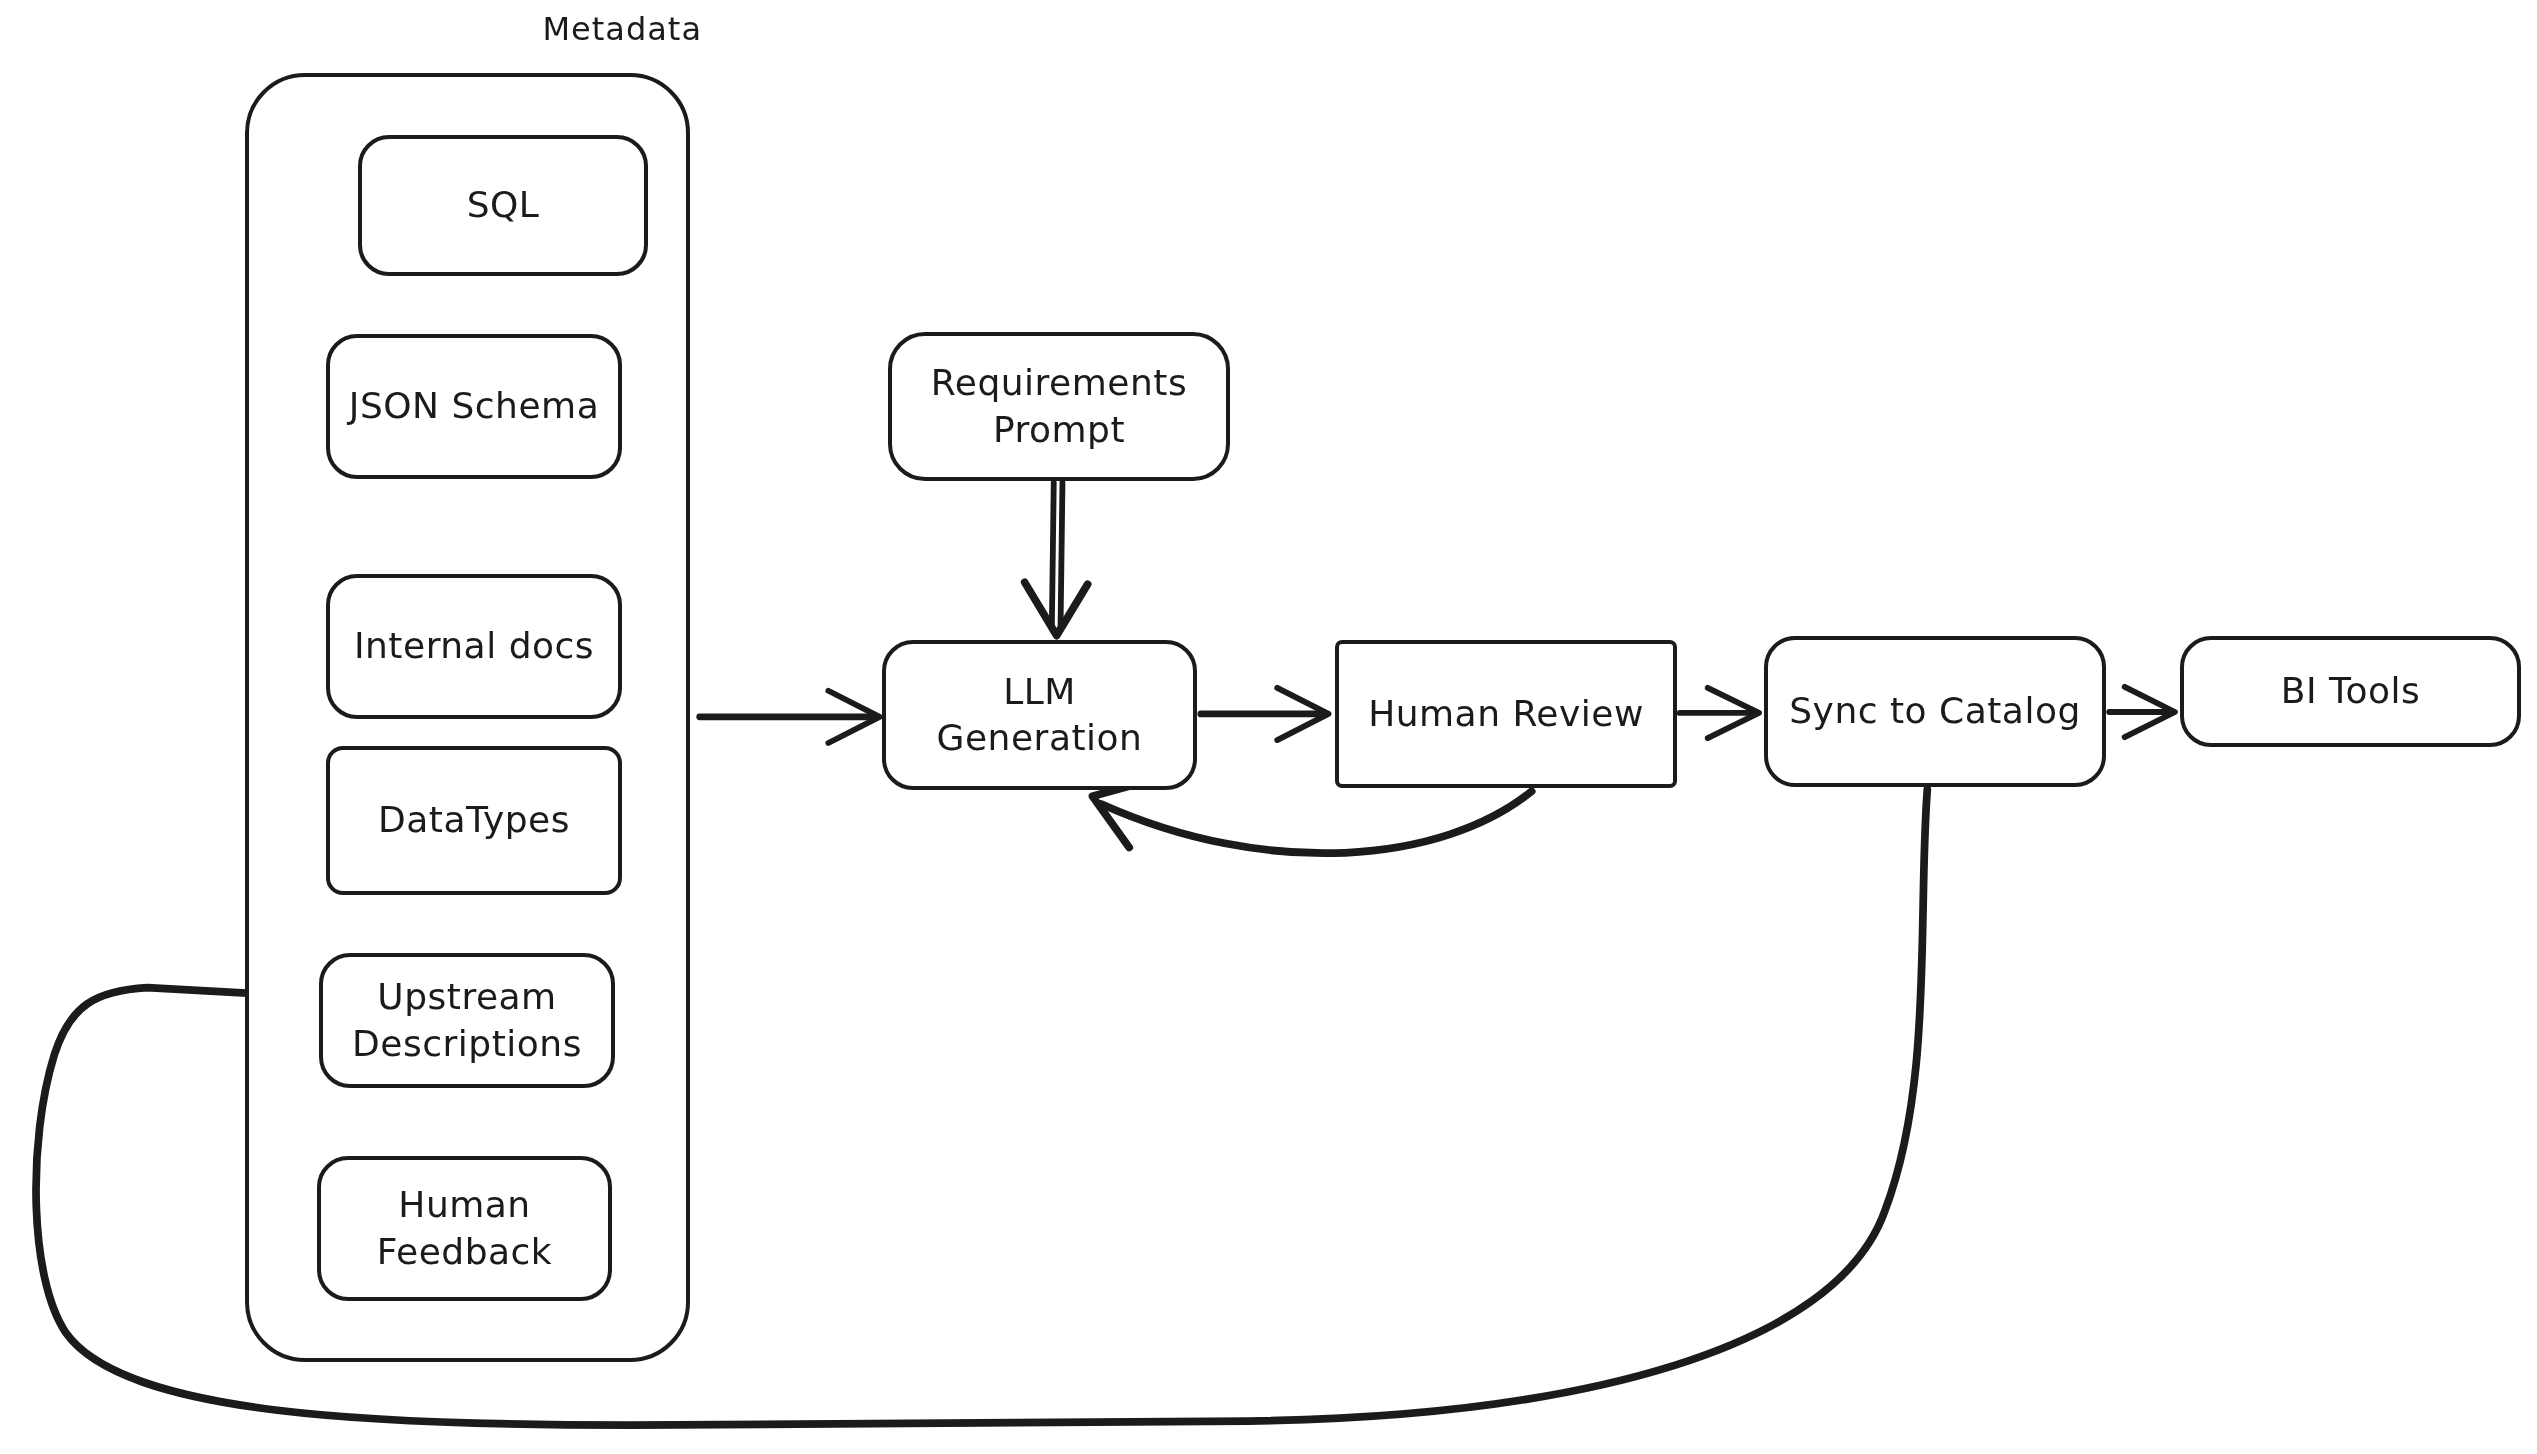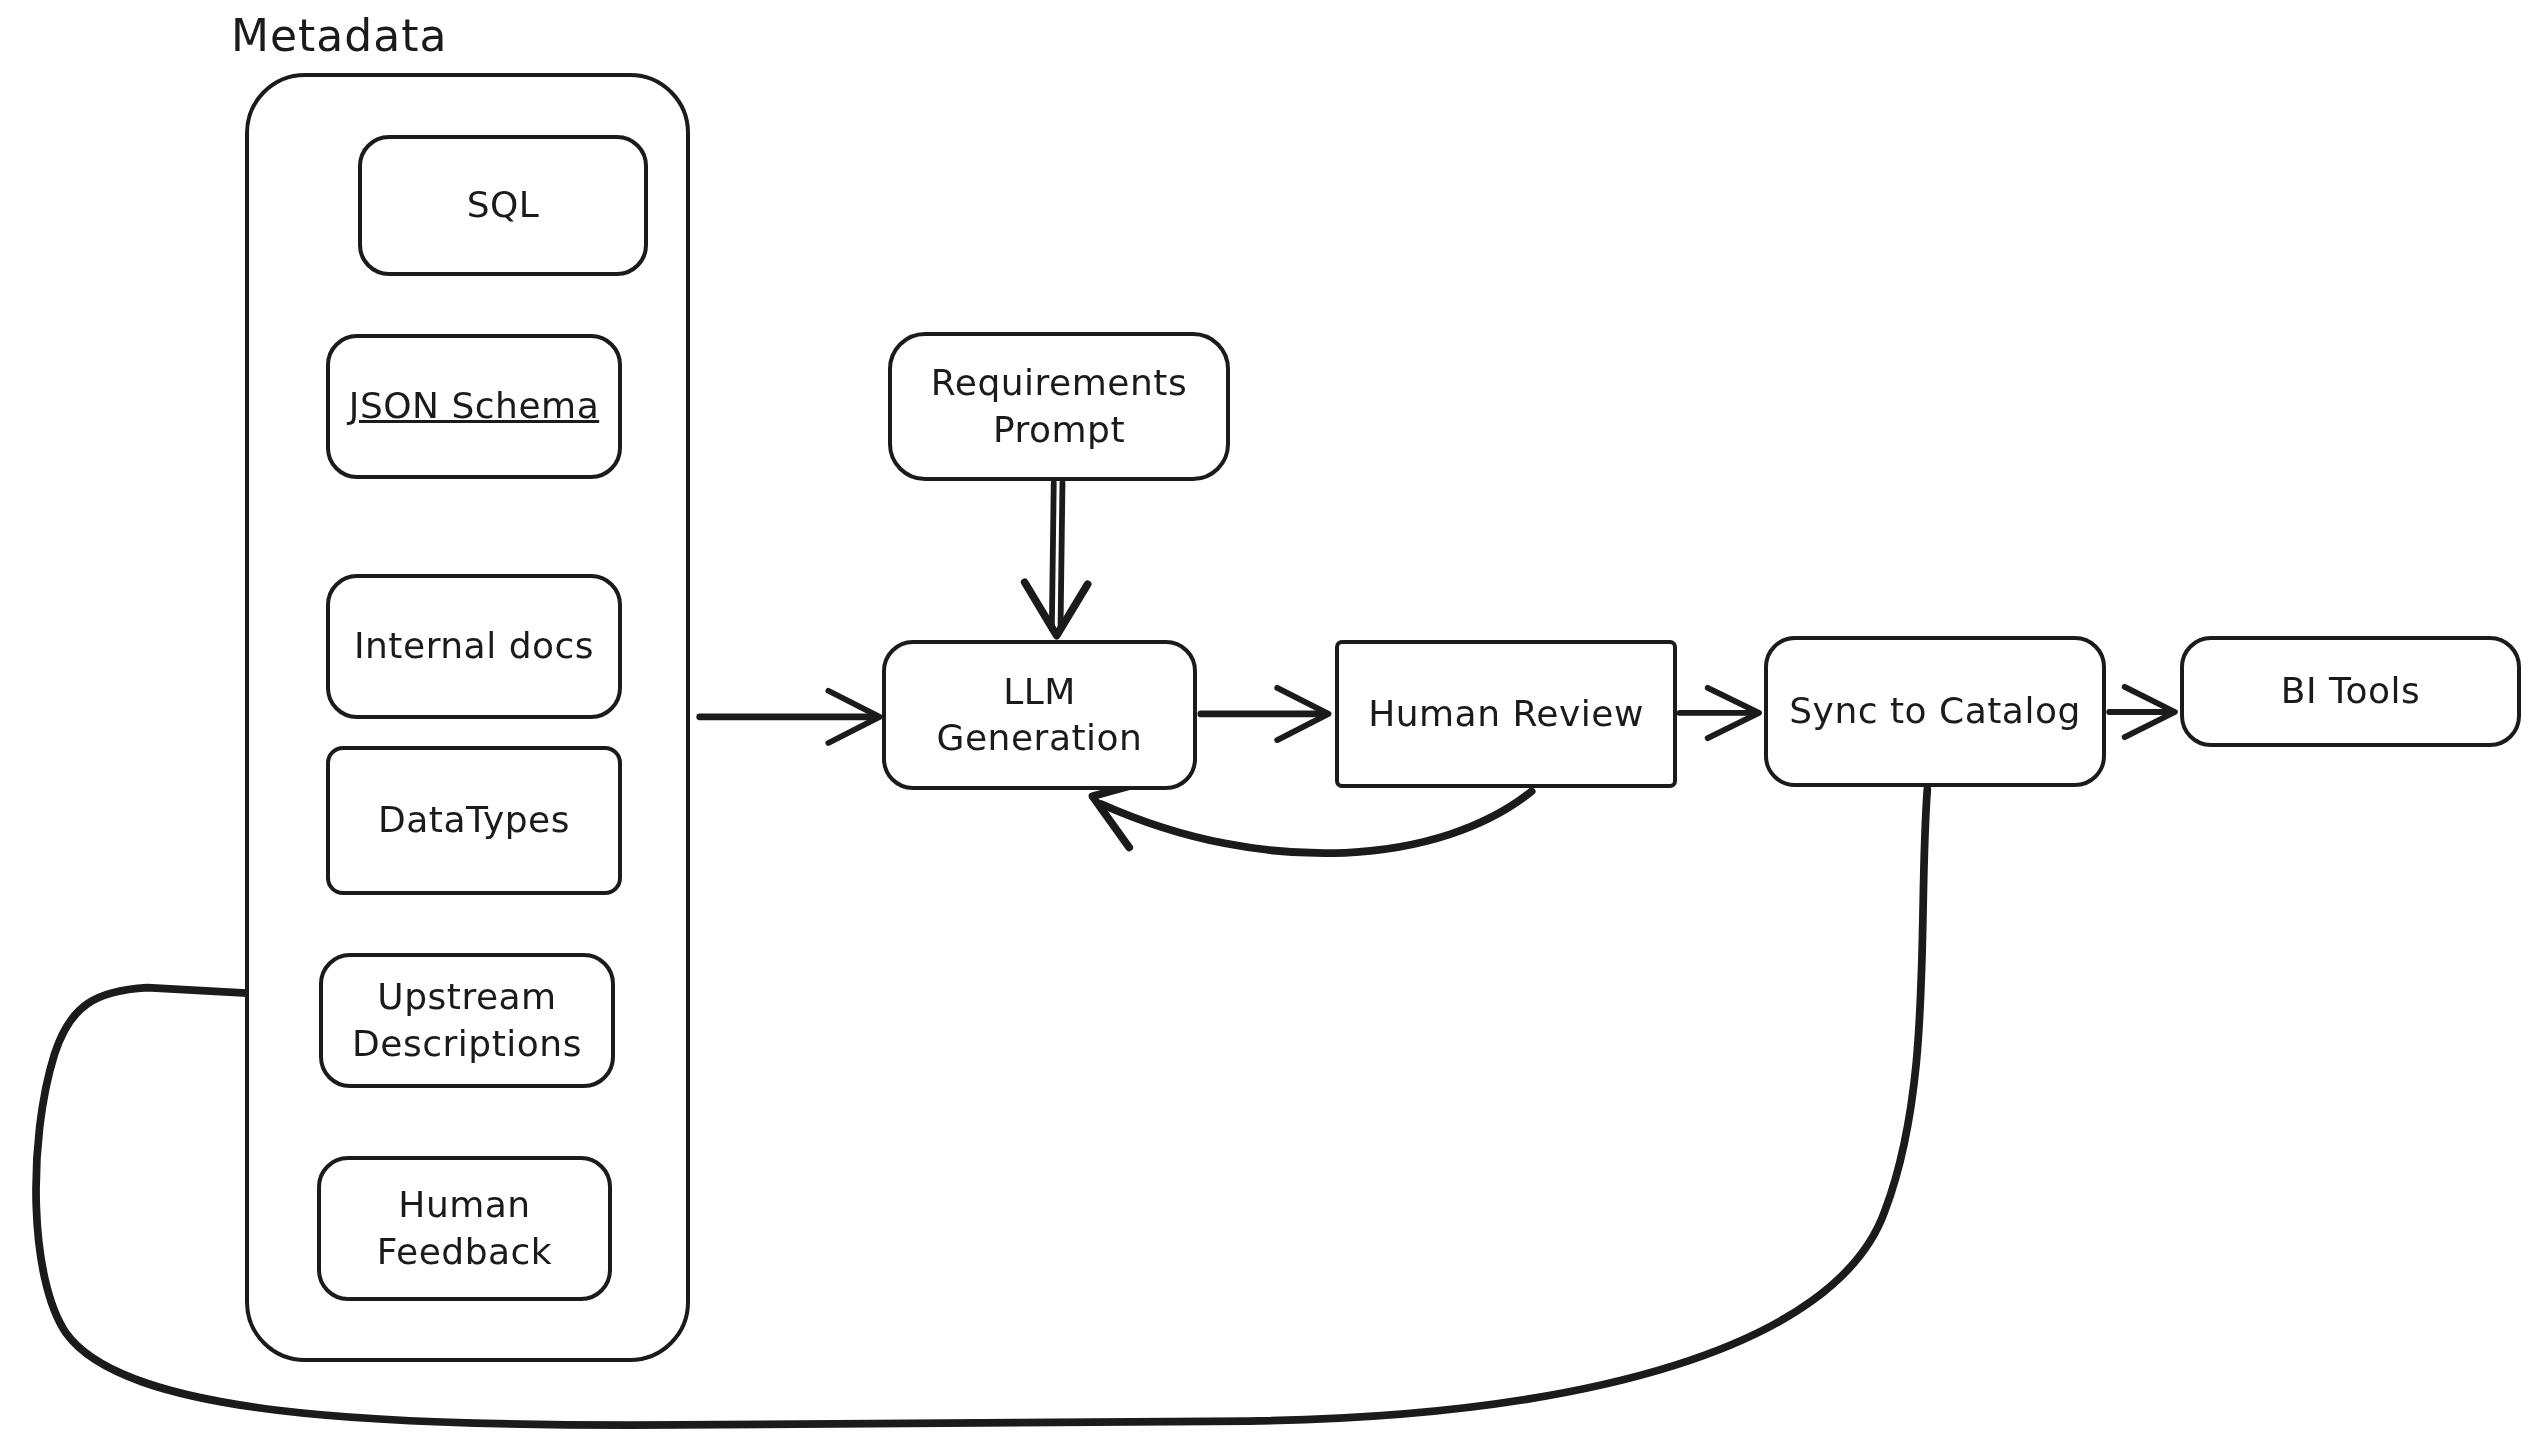--- a/index.html
+++ b/index.html
@@ -44,29 +44,29 @@
   .group-box {
     position: absolute;
     left: 245px; top: 73px;
     width: 445px; height: 1289px;
     border: 4.8px solid var(--ink);
     border-radius: 60px;
     background: var(--bg);
   }
   .group-title {
     position: absolute;
-    left: 231px; top: 9.7px;
+    left: 257px; top: 9.7px;
     width: 445px;
-    text-align: left;
-    font-size: 44px;
+    text-align: right;
+    font-size: 32px;
     letter-spacing: 1px;
   }
   
   .n-sql       { left: 329px;  top: 135px; width: 290px; height: 141px; margin-left: 29px; }
-  .n-json      { left: 326px;  top: 334px; width: 296px; height: 145px; text-decoration: underline; }
+  .n-json      { left: 326px;  top: 334px; width: 296px; height: 145px; }
   .n-internal  { left: 326px;  top: 538px; width: 296px; height: 145px; margin-top: 36px; }
   .n-datatypes { left: 326px;  top: 746px; width: 296px; height: 149px; border-radius: 17px; }
   .n-upstream  { left: 319px;  top: 953px; width: 296px; height: 135px; }
   .n-review    { left: 317px;  top: 1156px; width: 295px; height: 145px; }
   
   .n-req   { left: 888px;  top: 332px; width: 342px; height: 149px; border-radius: 37px; }
   .n-llm   { left: 882px;  top: 640px; width: 315px; height: 150px; }
   .n-human { left: 1335px; top: 640px; width: 342px; height: 148px; border-radius: 7px; }
   .n-sync  { left: 1764px; top: 636px; width: 342px; height: 151px; }
   .n-bi    { left: 2180px; top: 636px; width: 341px; height: 111px; }

